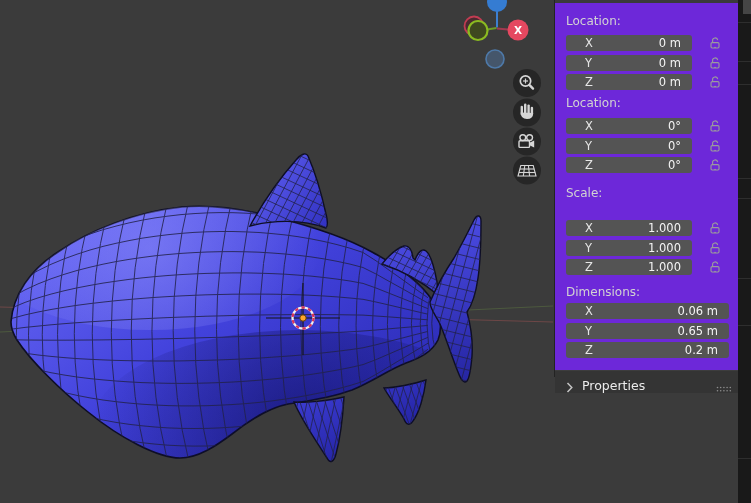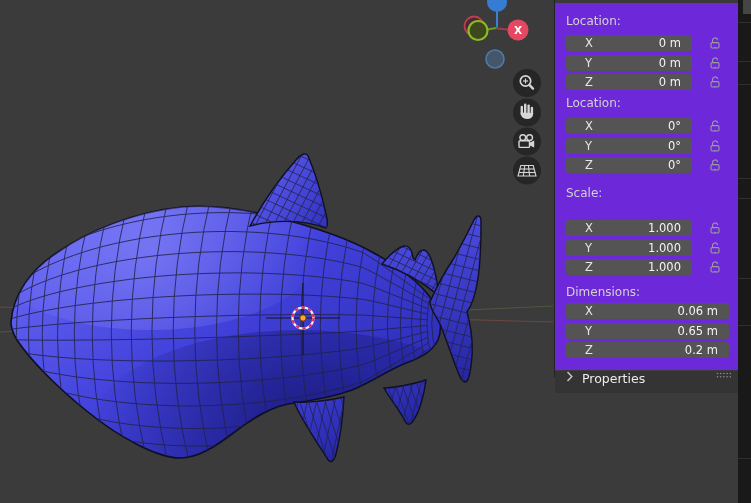--- a/index.html
+++ b/index.html
@@ -15,21 +15,21 @@
         display:flex;align-items:center;font-size:11.5px;cursor:default;}
   .frow.wide{width:163px;}
   .frow .ax{margin-left:19px;color:#e6e6e6;}
   .frow .val{margin-left:auto;margin-right:11px;color:#f4f4f4;text-align:right;}
   .lock{position:absolute;left:153px;width:14px;height:14px;}
   .dropdown{position:absolute;left:9px;top:179px;width:167px;height:15px;background:#262626;
             border-radius:3px;display:flex;align-items:center;font-size:11.5px;color:#e2e2e2;}
   .dropdown .dtext{margin-left:9px;}
   .dropdown svg{margin-left:auto;margin-right:8px;}
   .phead{position:absolute;left:0;top:370px;width:184px;height:22px;background:#343434;
-         border-top:1px solid #3d3d3d;display:flex;align-items:flex-start;}
+         border-top:1px solid #3d3d3d;display:flex;align-items:flex-end;}
   .phead .chev{margin-left:11px;display:flex;}
   .phead .ptext{margin-left:9px;font-size:12.5px;color:#ececec;}
   .phead .grip{margin-left:auto;margin-right:7px;display:flex;}
   
   .strip{position:absolute;left:738px;top:0;width:13px;height:503px;background:#191919;}
   .strip .topblock{position:absolute;left:5px;top:0;width:8px;height:14px;background:#454545;}
   .tick{position:absolute;left:0;width:13px;height:1px;background:#2e2e2e;}
 </style>
 </head>
 <body>

